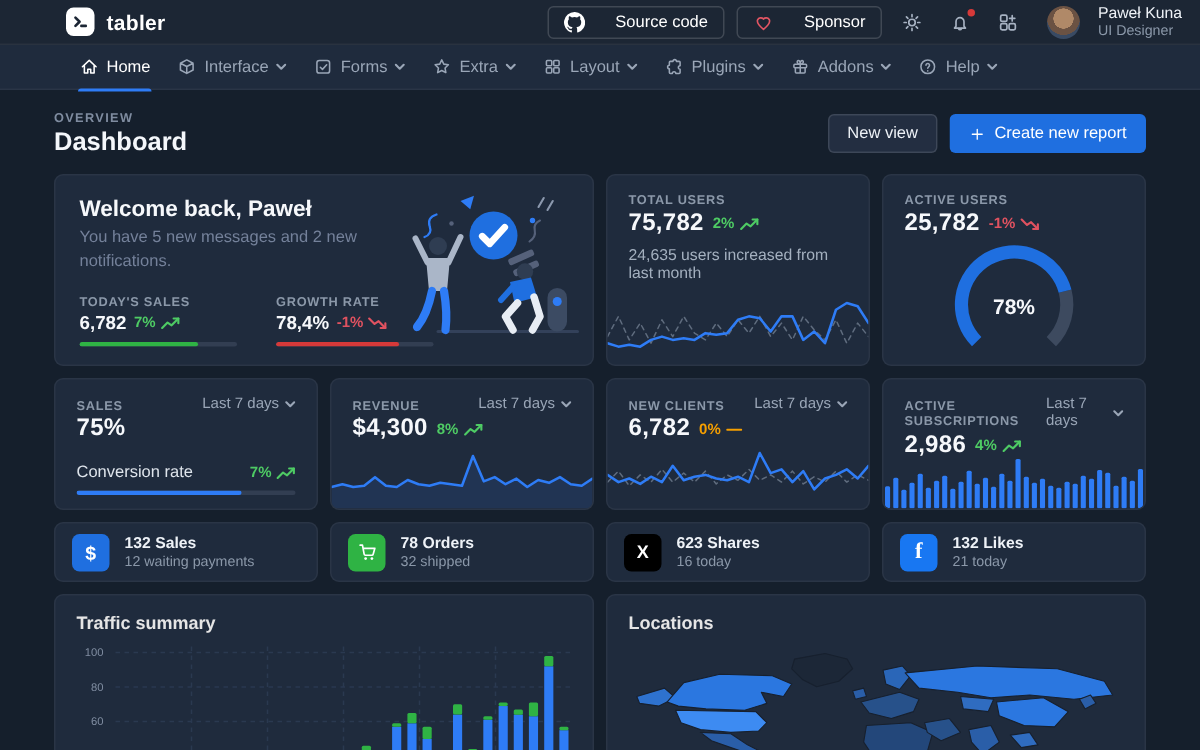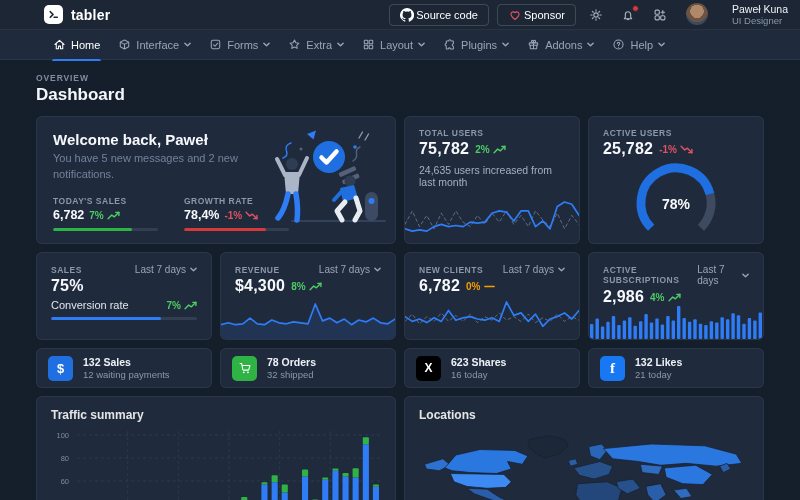--- a/index.html
+++ b/index.html
@@ -5,26 +5,26 @@
   *{box-sizing:border-box;margin:0;padding:0}
   html,body{width:800px;height:500px;overflow:hidden;background:#151f2c;
     font-family:"Liberation Sans","DejaVu Sans",sans-serif;color:#e8edf4;}
   
   .topbar{height:30px;background:#1c2634;border-bottom:1px solid rgba(255,255,255,.06);
     display:flex;align-items:center;padding:0 12px 0 44px;gap:8px}
   .brand{display:flex;align-items:center;gap:8px}
   .logo-box{width:19px;height:19px;background:#fff;border-radius:5px;display:flex;align-items:center;justify-content:center}
   .brand-name{font-size:14px;font-weight:700;color:#fff;letter-spacing:.2px}
   .top-right{margin-left:auto;display:flex;align-items:center;gap:8px}
-  .hbtn{display:flex;align-items:center;gap:2px;border:1px solid rgba(255,255,255,.16);
+  .hbtn{display:flex;align-items:center;gap:20px;border:1px solid rgba(255,255,255,.16);
     border-radius:4px;padding:0 10px;height:22px;font-size:11px;color:#fff;background:transparent;cursor:pointer}
   .hbtn .heart{color:#e25563}
   .icon-btn{color:#a7b2c2;padding:0 5px;position:relative;cursor:pointer;display:flex;align-items:center}
   .bell-dot{position:absolute;top:-3px;right:1px;width:7px;height:7px;border-radius:50%;background:#d63939;border:1.5px solid #1c2634}
-  .user{display:flex;gap:24px;margin-left:6px;cursor:pointer}
+  .user{display:flex;align-items:center;gap:12px;margin-left:6px;cursor:pointer}
   .avatar{width:22px;height:22px;border-radius:50%;
     background:radial-gradient(circle at 50% 38%,#b08968 0 38%,#6b5243 39% 62%,#394a63 63% 100%)}
   .user-name{font-size:10.5px;color:#eef2f7;line-height:1.2}
   .user-role{font-size:9.5px;color:#8b98a9}
   
   .navbar{height:30px;background:#1f2b3d;border-bottom:1px solid rgba(255,255,255,.05);
     display:flex;align-items:center;padding:0 36px 0 44px}
   .nav-item{display:flex;align-items:center;gap:5px;color:#9aa6b7;font-size:11px;
     padding:0 9px;height:30px;position:relative;cursor:pointer;white-space:nowrap}
   .nav-item.active{color:#fff}
@@ -69,21 +69,21 @@
   .w-val{font-size:12.5px;font-weight:700;color:#f6f8fb}
   .bar{height:3px;background:#323e52;border-radius:2px;margin-top:6px;overflow:hidden}
   .bar i{display:block;height:100%;border-radius:2px}
   .illus{position:absolute;right:6px;top:10px}
   .spark{position:absolute;left:0;right:0;bottom:0}
   .note{font-size:10.5px;color:#a4b0bf;margin-top:6px}
   
   .gauge-wrap{position:relative;width:100px;height:80px;margin:0 auto}
   .gauge-label{position:absolute;left:0;right:0;top:38px;text-align:center;font-size:14px;font-weight:600;color:#f6f8fb}
   
-  .conv-row{display:flex;align-items:center;margin-top:4px}
+  .conv-row{display:flex;align-items:center;margin-top:14px}
   .conv-label{font-size:11px;color:#dfe5ec}
   
   .stat-card{display:flex;align-items:center;gap:10px;padding:7px 11px}
   .stat-ic{width:25px;height:25px;border-radius:5px;display:flex;align-items:center;justify-content:center;flex:none;color:#fff}
   .ticon{font-weight:800;font-size:13px;color:#fff;line-height:1}
   .stat-title{font-size:10.5px;font-weight:700;color:#eef2f7;line-height:1.25}
   .stat-sub{font-size:9.5px;color:#8b98a9;line-height:1.25}
   .card-title{font-size:12px;font-weight:700;color:#e5e5e5}
   svg{display:block}
   .inline-svg{display:inline-flex;align-items:center}
@@ -275,20 +275,33 @@
           </svg>
         </span>
       </div>
     </div>
 </div>
 
 <div class="page-head">
   <div>
     <div class="pretitle">OVERVIEW</div>
     <div class="title">Dashboard</div>
+  </div>
+  <div class="head-actions">
+    <button class="btn btn-dark">
+      <span>New view</span>
+    </button>
+    <button class="btn btn-primary">
+      <span class="inline-svg">
+          <svg width="11" height="11" viewBox="0 0 20 20">
+            <path d="M10 4 v12 M4 10 h12" fill="none" stroke="currentColor" stroke-width="1.6" stroke-linecap="round" stroke-linejoin="round"></path>
+          </svg>
+        </span>
+      <span>Create new report</span>
+    </button>
   </div>
 </div>
 
 <div class="content">
 
   <div class="row1">
     <div class="card welcome">
       <div class="w-title">Welcome back, Paweł</div>
       <div class="w-sub">You have 5 new messages and 2 new notifications.</div>
       <div class="illus">

